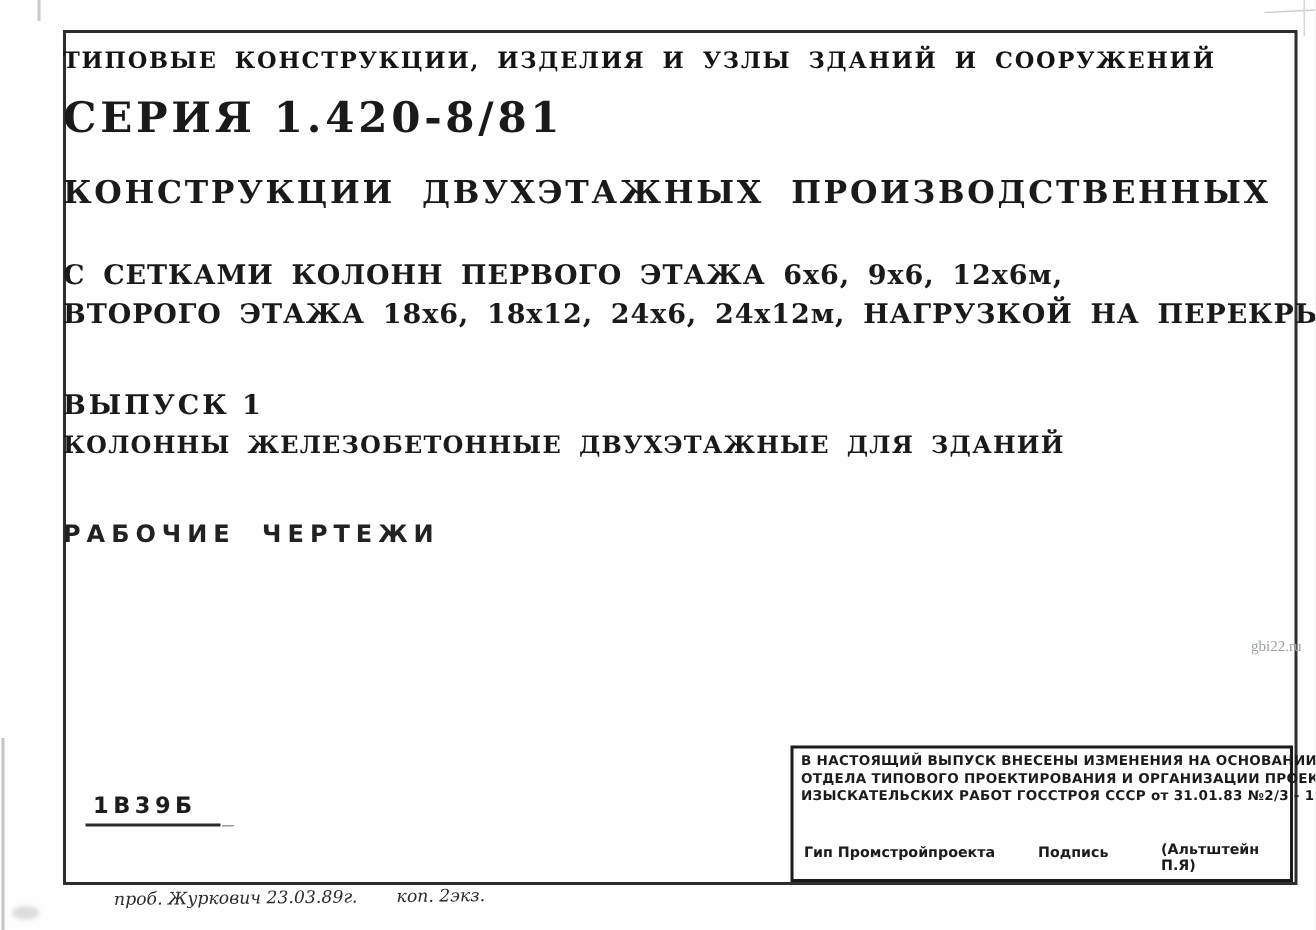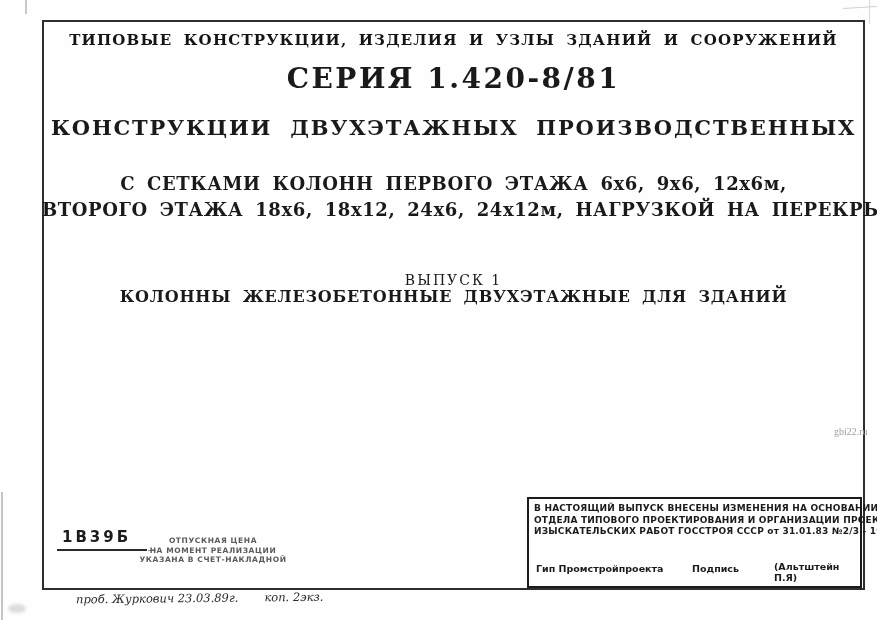--- a/index.html
+++ b/index.html
@@ -2,21 +2,21 @@
 <html><head>
 <meta charset="utf-8">
 <style>
   html,body{margin:0;padding:0;background:#e9e9e9;}
   .page{
     position:relative;width:877px;height:620px;margin:0 auto;
     background:#fefefe;overflow:hidden;
     font-family:"DejaVu Serif", serif;color:#1a1a1a;
   }
   .abs{position:absolute;}
-  .ctr{left:42px;width:823px;text-align:center;white-space:nowrap;}
+  .ctr{left:42px;width:823px;text-align:left;white-space:nowrap;}
 
   
   .frame{
     left:42px;top:20px;width:823px;height:570px;
     box-sizing:border-box;border:2px solid #2e2e2e;
   }
 
   
   .art-tl{left:25px;top:0;width:2px;height:14px;background:#c9c9c9;}
   .art-tr1{left:843px;top:7px;width:34px;height:1px;background:#cfcfcf;transform:rotate(-3deg);}
@@ -27,21 +27,21 @@
   
   .hdr-small{top:31px;font-weight:bold;font-size:15px;letter-spacing:1.2px;word-spacing:5px;color:#141414;}
   .series{top:62px;font-weight:bold;font-size:28px;letter-spacing:2.5px;}
   .title1{top:115px;font-weight:bold;font-size:21px;letter-spacing:1.8px;word-spacing:9px;}
   .title2{top:142px;font-weight:bold;font-size:21px;letter-spacing:1.8px;word-spacing:9px;}
   .sub{font-weight:bold;font-size:18px;letter-spacing:.6px;word-spacing:5px;}
   .sub1{top:173px;}
   .sub2{top:199px;}
   .sub3{top:224px;}
   .sub3 sup{font-size:11px;vertical-align:6px;}
-  .issue-label{top:272px;font-weight:normal;font-size:14px;letter-spacing:2px;}
+  .issue-label{top:260px;font-weight:bold;font-size:18px;letter-spacing:2px;}
   .issue1{top:287px;font-weight:bold;font-size:16px;letter-spacing:.8px;word-spacing:5px;}
   .issue2{top:308px;font-weight:bold;font-size:16px;letter-spacing:.8px;}
   .doctype{top:346px;font-family:"DejaVu Sans",sans-serif;font-weight:bold;font-size:16px;letter-spacing:4px;word-spacing:8px;color:#222;}
 
   .watermark{left:834px;top:426px;font-family:Liberation Serif, serif;font-size:10px;color:#9aa0a6;}
 
   
   .code{left:62px;top:528px;font-family:"DejaVu Sans",sans-serif;font-weight:bold;font-size:15px;letter-spacing:3px;color:#1c1c1c;}
   .code-underline{left:57px;top:549px;width:90px;height:2px;background:#2a2a2a;}
   .code-underline-tail{left:148px;top:550px;width:8px;height:1px;background:#9a9a9a;}
@@ -76,31 +76,27 @@
   <div class="abs art-left"></div>
   <div class="abs art-smudge"></div>
 
   <div class="abs ctr hdr-small">ТИПОВЫЕ КОНСТРУКЦИИ, ИЗДЕЛИЯ И УЗЛЫ ЗДАНИЙ И СООРУЖЕНИЙ</div>
   <div class="abs ctr series">СЕРИЯ 1.420-8/81</div>
   <div class="abs ctr title1">КОНСТРУКЦИИ ДВУХЭТАЖНЫХ ПРОИЗВОДСТВЕННЫХ</div>
   <div class="abs ctr sub sub1">С СЕТКАМИ КОЛОНН ПЕРВОГО ЭТАЖА 6х6, 9х6, 12х6м,</div>
   <div class="abs ctr sub sub2">ВТОРОГО ЭТАЖА 18х6, 18х12, 24х6, 24х12м, НАГРУЗКОЙ НА ПЕРЕКРЫТИЕ</div>
   <div class="abs ctr issue-label">ВЫПУСК 1</div>
   <div class="abs ctr issue1">КОЛОННЫ ЖЕЛЕЗОБЕТОННЫЕ ДВУХЭТАЖНЫЕ ДЛЯ ЗДАНИЙ</div>
+  <div class="abs ctr doctype">РАБОЧИЕ ЧЕРТЕЖИ</div>
 
   <div class="abs watermark">gbi22.ru</div>
 
   <div class="abs code">1В39Б</div>
   <div class="abs code-underline"></div>
   <div class="abs code-underline-tail"></div>
-  <div class="abs price-stamp">
-    <div>ОТПУСКНАЯ ЦЕНА</div>
-    <div>НА МОМЕНТ РЕАЛИЗАЦИИ</div>
-    <div>УКАЗАНА В СЧЕТ-НАКЛАДНОЙ</div>
-  </div>
 
   <div class="abs rev-box"></div>
   <div class="abs rev-text">
     <div>В НАСТОЯЩИЙ ВЫПУСК ВНЕСЕНЫ ИЗМЕНЕНИЯ НА ОСНОВАНИИ ПИСЬМА</div>
     <div>ОТДЕЛА ТИПОВОГО ПРОЕКТИРОВАНИЯ И ОРГАНИЗАЦИИ ПРОЕКТНО-</div>
     <div>ИЗЫСКАТЕЛЬСКИХ РАБОТ ГОССТРОЯ СССР от 31.01.83 №2/3 - 19.</div>
   </div>
   <div class="abs sig-row">
     <span class="sig-role">Гип  Промстройпроекта</span>
     <span class="sig-label">Подпись</span>

